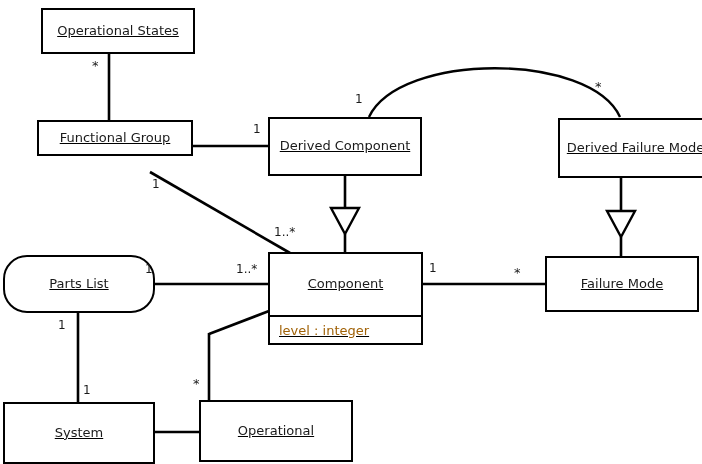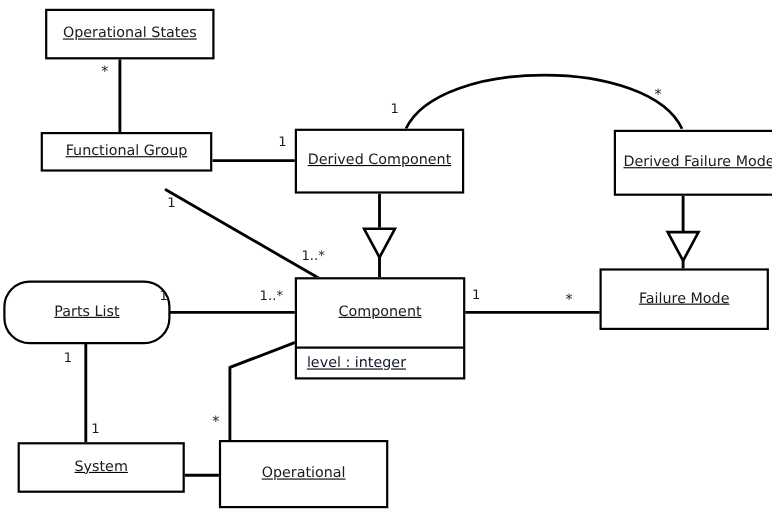--- a/index.html
+++ b/index.html
@@ -44,21 +44,21 @@
     line-height: 1.1;
     padding: 0 4px;
   }
   .uml-attr-compartment {
     box-sizing: border-box;
     border-top: 2px solid #000000;
     display: flex;
     align-items: center;
     justify-content: flex-start;
     font-size: 13px;
-    color: #0f172a;
+    color: #a16207;
     padding: 0 0 0 9px;
     height: 28px;
   }
   .mult-label {
     position: absolute;
     font-size: 12px;
     color: #1a1a1a;
     white-space: nowrap;
     z-index: 4;
     line-height: 1;
@@ -120,25 +120,25 @@
 
   <div class="uml-class" style="left:3px; top:255px; width:152px; height:58px;border-radius:24px;">
     <div class="uml-name-compartment">Parts List</div>
   </div>
 
   <div class="uml-class" style="left:268px; top:252px; width:155px; height:93px;">
     <div class="uml-name-compartment">Component</div>
     <div class="uml-attr-compartment">level : integer</div>
   </div>
 
-  <div class="uml-class" style="left:545px; top:244px; width:154px; height:56px;">
+  <div class="uml-class" style="left:545px; top:256px; width:154px; height:56px;">
     <div class="uml-name-compartment">Failure Mode</div>
   </div>
 
-  <div class="uml-class" style="left:16px; top:402px; width:152px; height:46px;">
+  <div class="uml-class" style="left:3px; top:402px; width:152px; height:62px;">
     <div class="uml-name-compartment">System</div>
   </div>
 
   <div class="uml-class" style="left:199px; top:400px; width:154px; height:62px;">
     <div class="uml-name-compartment">Operational</div>
   </div>
 
   <div class="mult-label star" style="left:92px; top:59px;">*</div>
 
   <div class="mult-label" style="left:253px; top:123px;">1</div>

